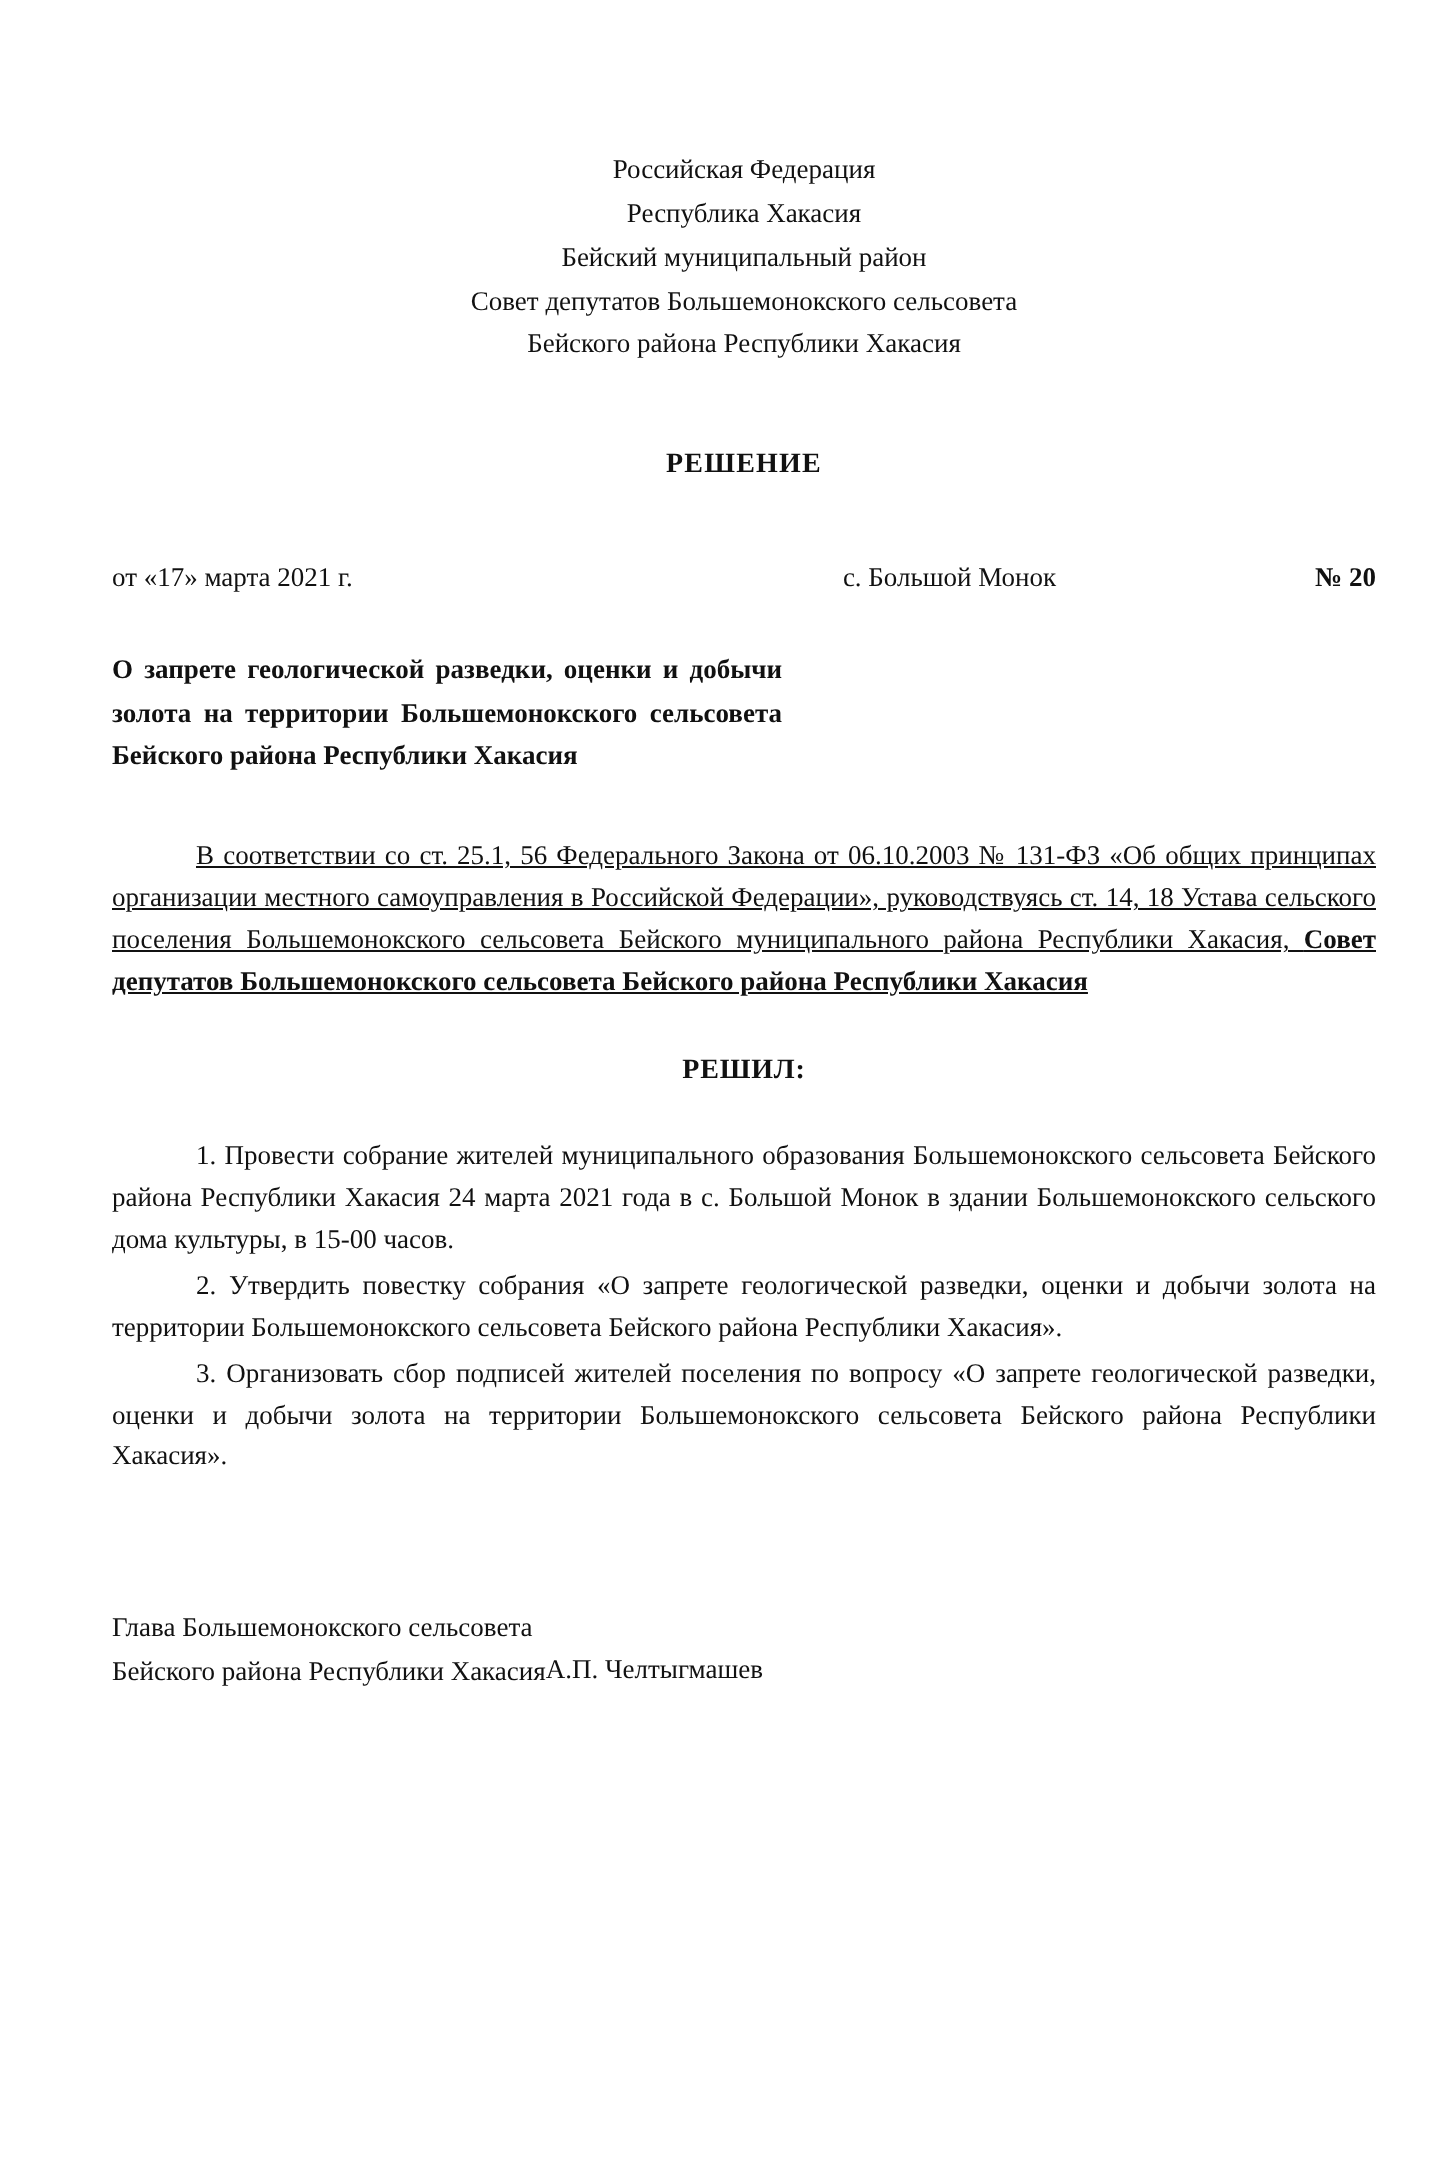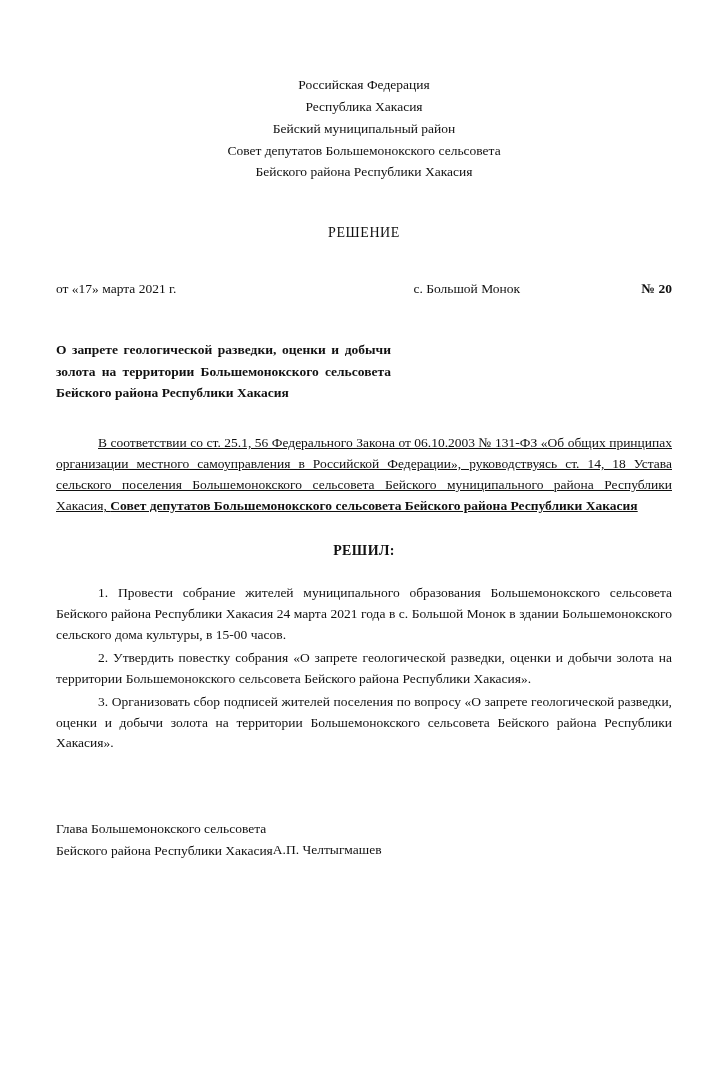--- a/index.html
+++ b/index.html
@@ -12,35 +12,35 @@
     height: 1080px;
     font-family: "Liberation Serif", "DejaVu Serif", serif;
     color: #111111;
     -webkit-font-smoothing: antialiased;
   }
   .page {
     position: relative;
     width: 720px;
     height: 848px;
     box-sizing: border-box;
-    padding: 60px 48px 0 56px;
+    padding: 60px 32px 0 56px;
     background: #ffffff;
   }
   .header-block {
     text-align: center;
     font-size: 13.5px;
     line-height: 1.62;
     margin-top: 14px;
   }
   .header-block div {
     white-space: nowrap;
   }
   .doc-type {
     text-align: center;
-    font-weight: normal;
+    font-weight: bold;
     font-size: 14px;
     letter-spacing: 0.6px;
     margin-top: 42px;
   }
   .meta-row {
     display: flex;
     align-items: baseline;
     margin-top: 40px;
     font-size: 13.5px;
   }
@@ -53,21 +53,21 @@
     text-align: center;
     padding-left: 18px;
     white-space: nowrap;
   }
   .meta-number {
     font-weight: bold;
     white-space: nowrap;
     margin-left: auto;
   }
   .subject {
-    margin-top: 42px;
+    margin-top: 27px;
     width: 335px;
     font-weight: bold;
     font-size: 13.5px;
     line-height: 1.58;
     text-align: justify;
     text-align-last: left;
   }
   .body-para {
     margin-top: 30px;
     font-size: 13.5px;

